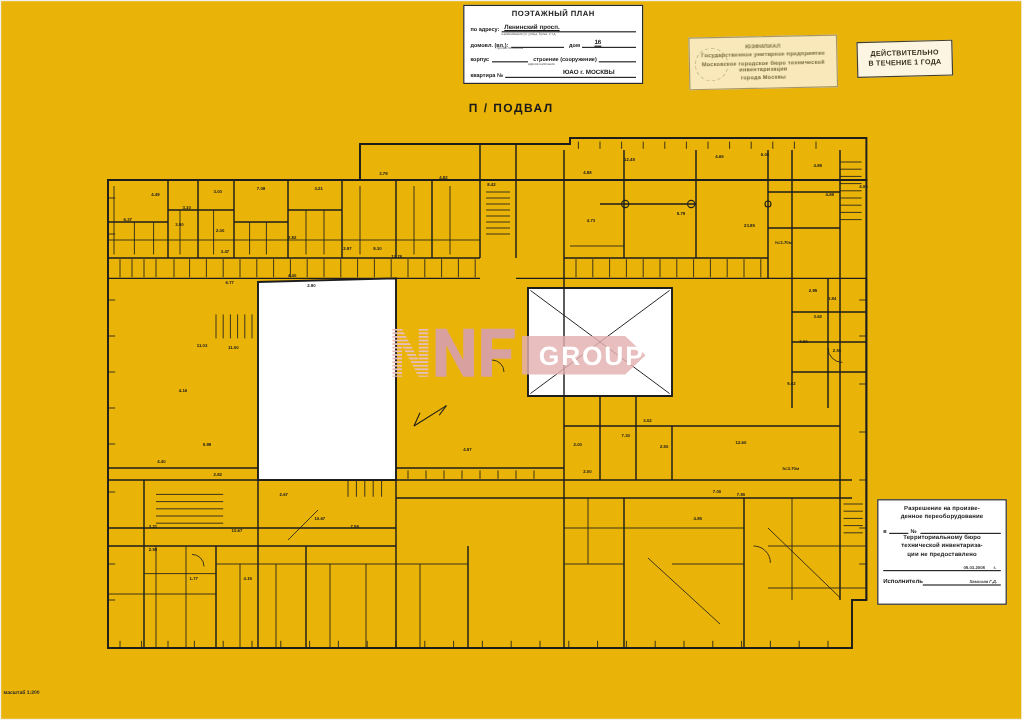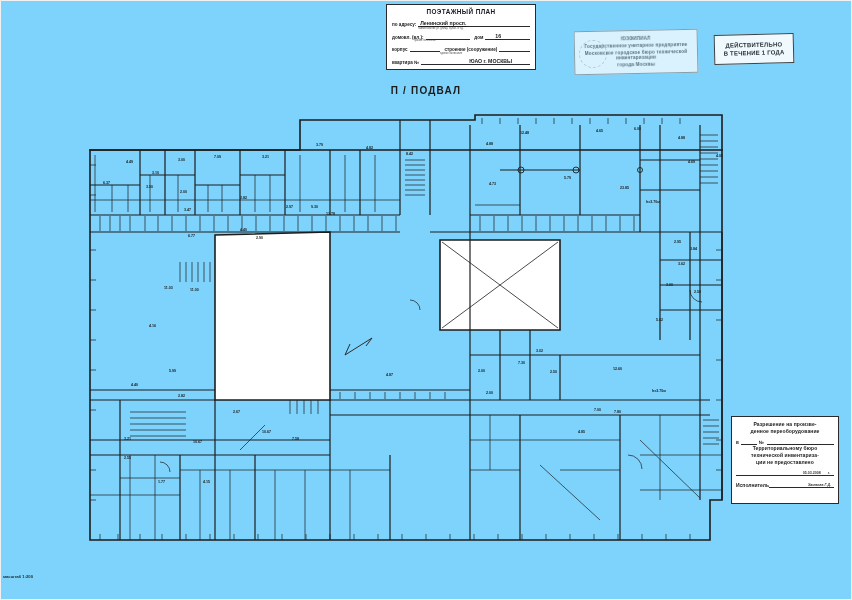--- a/index.html
+++ b/index.html
@@ -1,21 +1,21 @@
 <!DOCTYPE html>
 <html><head>
 <meta charset="utf-8">
 <style>
   html,body{margin:0;padding:0;}
   body{
     width:852px;height:600px;background:#ffffff;
     font-family:"Liberation Sans", sans-serif;
     color:#1a1a1a;overflow:hidden;position:relative;
   }
-  #sheet{position:absolute;inset:0;background:#7dd3fc;padding-left:43px;}
+  #sheet{position:absolute;inset:0;background:#eab308;padding-left:43px;}
 
   
   .scan-edge{position:absolute;inset:0;border:1px solid #f0f0f0;pointer-events:none;}
 
   
   #title-block{
     position:absolute;left:386px;top:4px;width:150px;height:66px;
     border:1px solid #2a2a2a;background:#fff;box-sizing:border-box;
     padding:3px 5px 0 5px;
   }
@@ -470,14 +470,34 @@
     <div class="psign">
       <span>Исполнитель</span>
       <span class="sfill">
         <span class="sname">Хамнова Г.Д.</span>
       </span>
     </div>
   </div>
 
   <div id="scale-note">масштаб 1:200</div>
 
+  <div id="watermark">
+    <svg width="215" height="54" viewBox="0 0 215 54" xmlns="http://www.w3.org/2000/svg">
+      <defs>
+        <pattern id="stripeWM" width="3" height="3" patternUnits="userSpaceOnUse">
+          <rect width="3" height="1.5" fill="#e8bdbd"></rect>
+        </pattern>
+      </defs>
+
+      <g>
+        <path d="M2,6 L2,46 L10,46 L10,20 L24,46 L32,46 L32,6 L24,6 L24,32 L10,6 Z" fill="url(#stripeWM)"></path>
+      </g>
+
+      <path d="M38,6 L38,46 L47,46 L47,20 L61,46 L70,46 L70,6 L61,6 L61,32 L47,6 Z" fill="#d9a0a0"></path>
+
+      <path d="M76,6 L76,46 L85,46 L85,31 L101,31 L101,23 L85,23 L85,14 L104,14 L104,6 Z" fill="#d9a0a0"></path>
+
+      <path d="M110,12 L196,12 L213,28 L196,44 L110,44 Z" fill="#e3b0b0" opacity="0.82"></path>
+      <text x="124" y="36" font-family="Liberation Sans, sans-serif" font-size="22" font-weight="bold" fill="#ffffff" letter-spacing="1.5">GROUP</text>
+    </svg>
+  </div>
 
 </div>
 
 </body></html>

